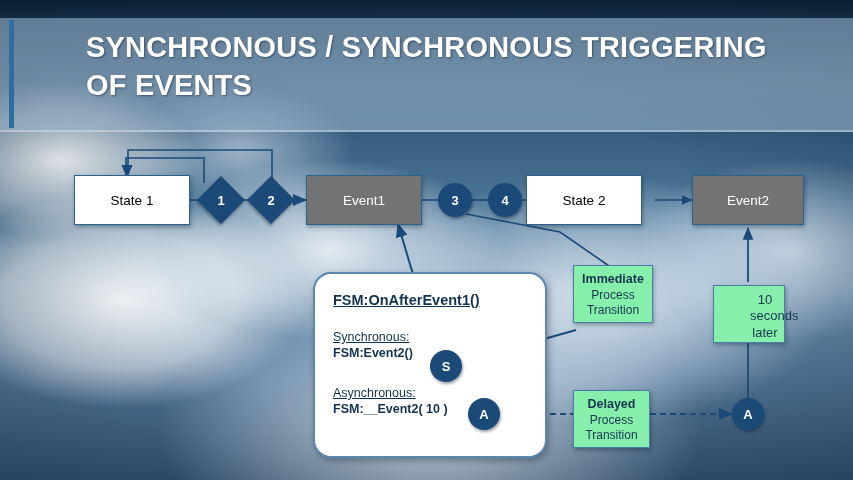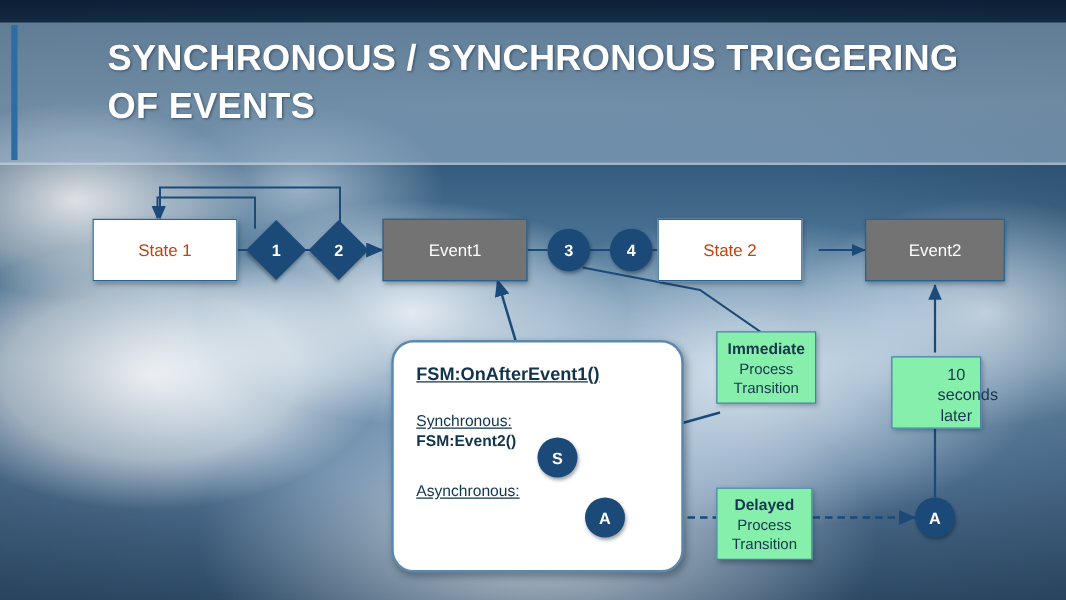--- a/index.html
+++ b/index.html
@@ -68,21 +68,21 @@
   }
 
   
   .node {
     position: absolute;
     box-sizing: border-box;
     display: flex;
     align-items: center;
     justify-content: center;
     font-size: 13.5px;
-    color: #c2410c;
+    color: #000000;
     border: 1px solid #2a628f;
     box-shadow: 1px 2px 4px rgba(10,25,40,0.35);
   }
   .node.white {
     background: #ffffff;
   }
   .node.blue {
     background: #737373;
     color: #ffffff;
   }
@@ -253,20 +253,21 @@
 
   <div class="node blue" style="left:692px; top:175px; width:112px; height:50px;">
     <span>Event2</span>
   </div>
 
   <div class="fsm-box">
     <div class="fsm-title">FSM:OnAfterEvent1()</div>
     <div class="fsm-sub">Synchronous:</div>
     <div class="fsm-code">FSM:Event2()</div>
     <div class="fsm-sub" style="margin-top:26px;">Asynchronous:</div>
+    <div class="fsm-code">FSM:__Event2( 10 )</div>
   </div>
 
   <div class="circle" style="left:430px; top:350px; width:32px; height:32px;">
     <span>S</span>
   </div>
 
   <div class="circle" style="left:468px; top:398px; width:32px; height:32px;">
     <span>A</span>
   </div>
 

